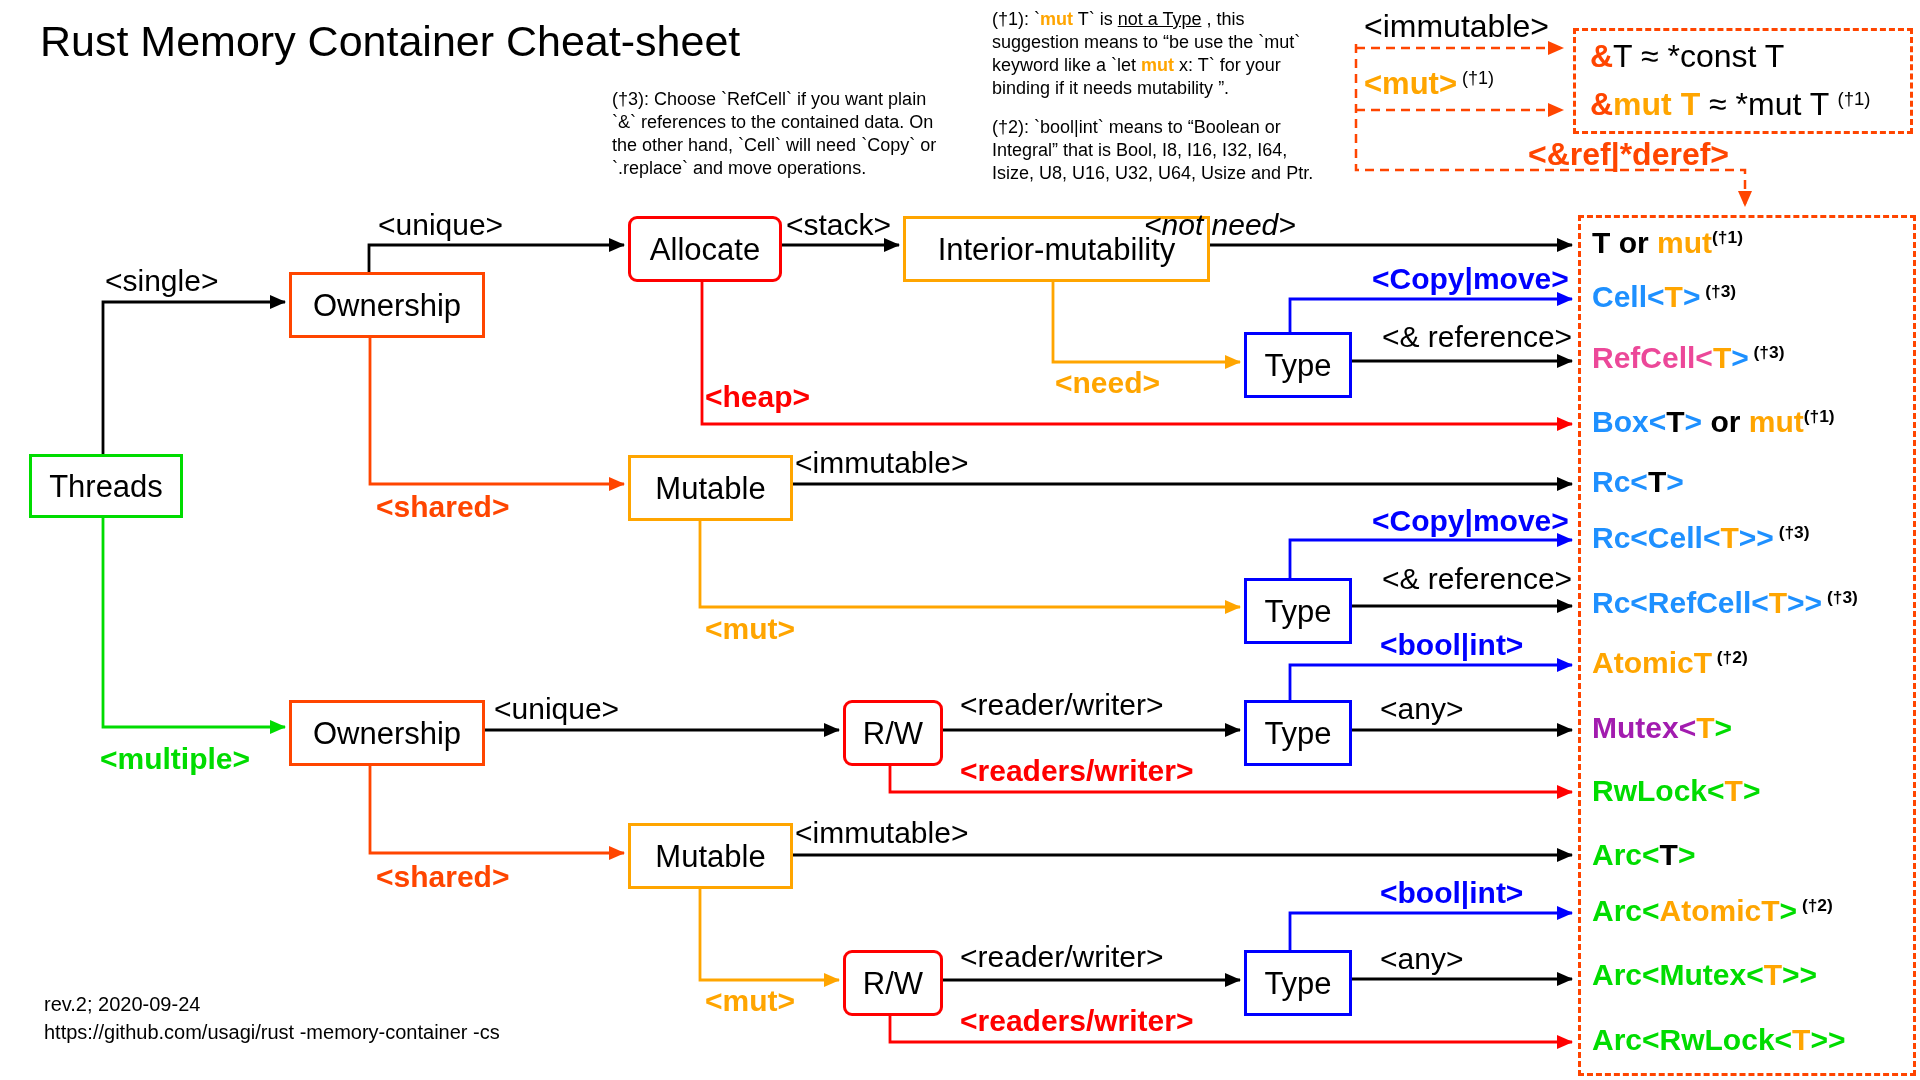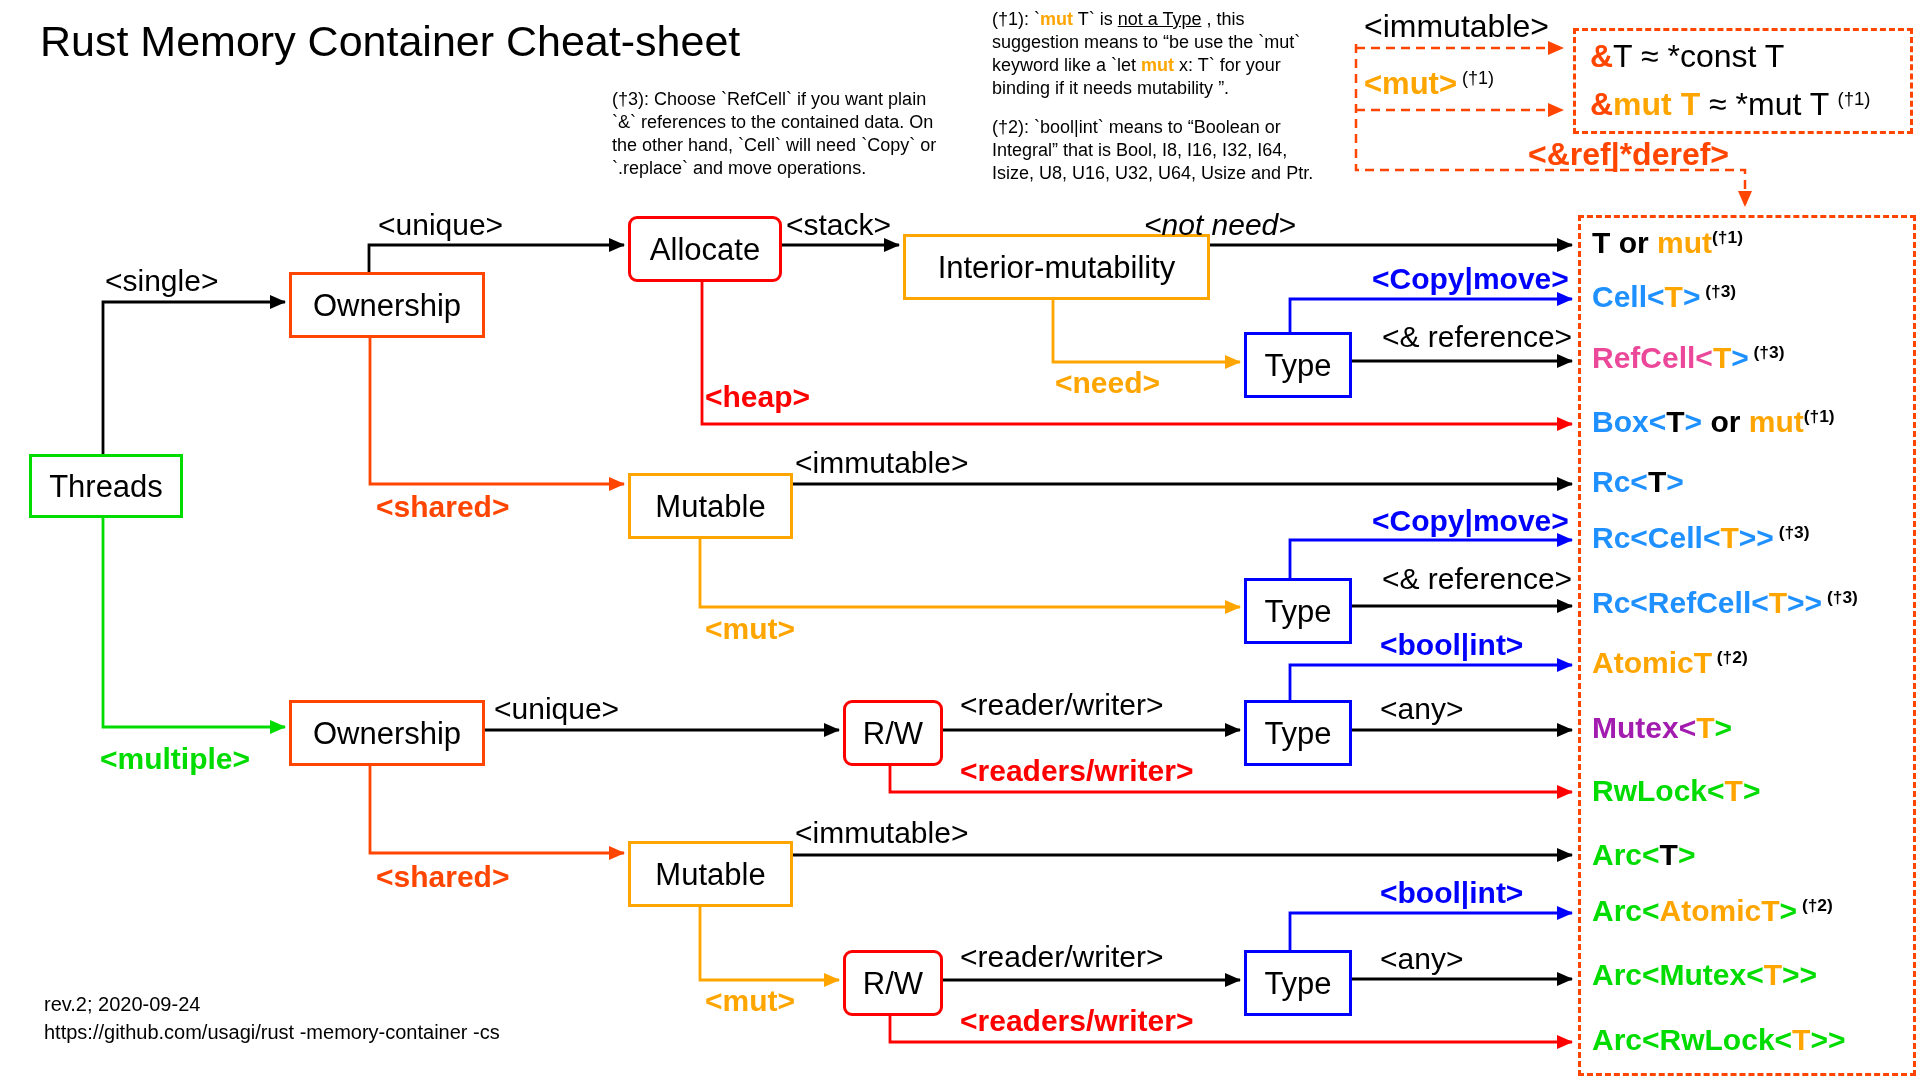--- a/index.html
+++ b/index.html
@@ -3,21 +3,21 @@
 <meta charset="utf-8">
 <style>
   html,body{margin:0;padding:0;}
   body{width:1920px;height:1080px;position:relative;background:#fff;overflow:hidden;
        font-family:"Liberation Sans",sans-serif;color:#000;}
   .title{position:absolute;left:40px;top:20px;font-size:43px;font-weight:400;line-height:1;}
   svg.wires{position:absolute;left:0;top:0;width:1920px;height:1080px;}
   .node{position:absolute;display:flex;align-items:center;justify-content:center;
         background:#fff;border:3px solid #000;font-size:31px;line-height:1;white-space:nowrap;}
   .bd-green{border-color:#00DC00;} .bd-orangered{border-color:#FF4500;}
-  .bd-red{border-color:#FF0000;border-radius:9px;} .bd-orange{border-color:#FFA500;margin-top:18px;} .bd-blue{border-color:#0000FF;}
+  .bd-red{border-color:#FF0000;border-radius:9px;} .bd-orange{border-color:#FFA500;} .bd-blue{border-color:#0000FF;}
   .lb{position:absolute;font-size:30px;line-height:1;white-space:nowrap;}
   .c-black{color:#000;font-weight:400;}
   .c-orange{color:#FFA500;font-weight:700;}
   .c-red{color:#FF0000;font-weight:700;}
   .c-orangered{color:#FF4500;font-weight:700;}
   .c-green{color:#00DC00;font-weight:700;}
   .c-blue{color:#0000FF;font-weight:700;}
   .row{position:absolute;left:1592px;font-size:30px;font-weight:700;line-height:1;white-space:nowrap;}
   .sup{font-size:0.58em;vertical-align:0.55em;}
   .dashbox{position:absolute;border:3px dashed #FF4500;}

